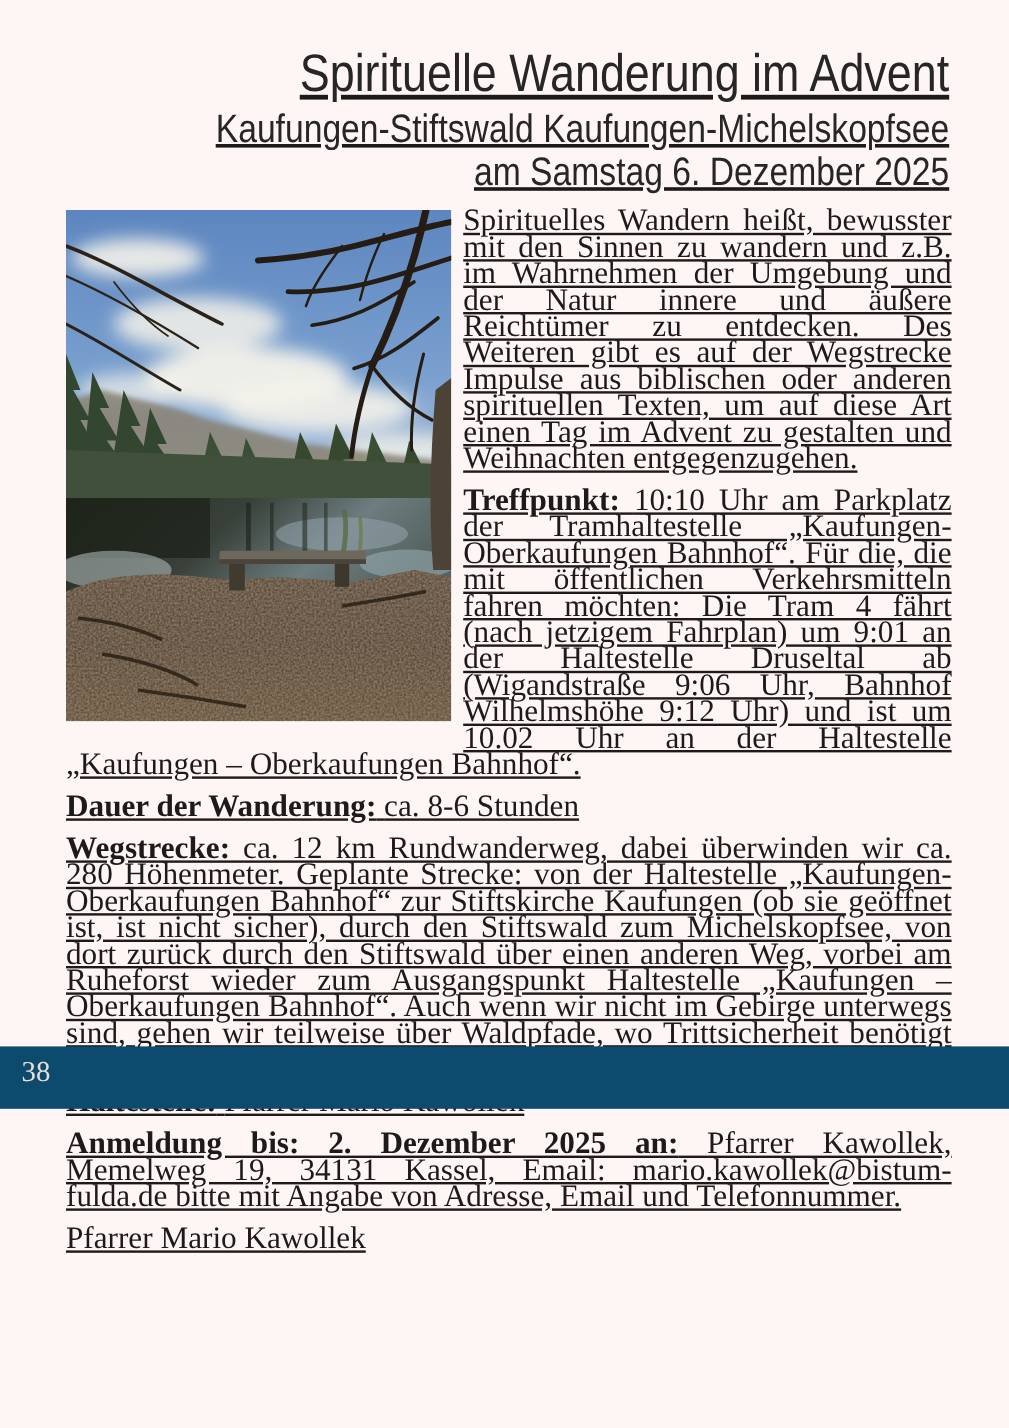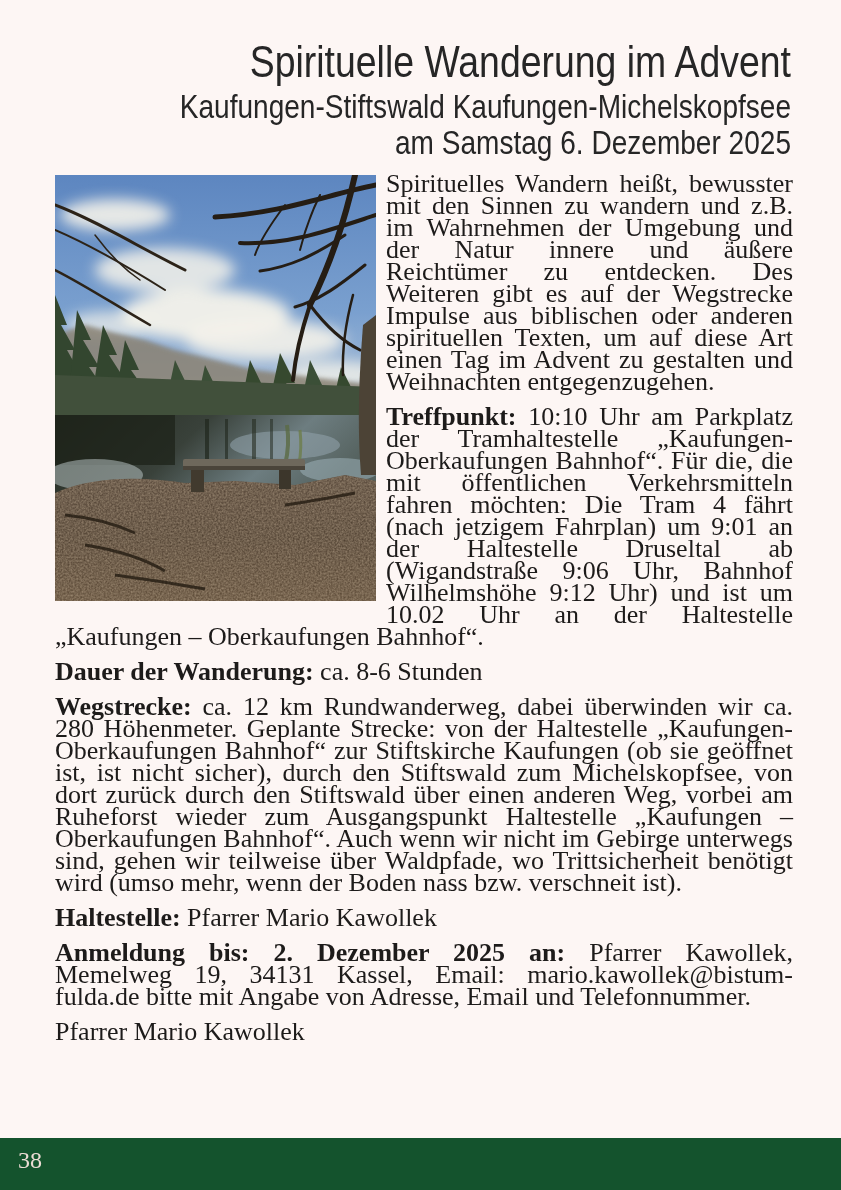--- a/index.html
+++ b/index.html
@@ -4,21 +4,21 @@
 <style>
   html,body{margin:0;padding:0;}
   body{
     width:841px;height:1190px;
     background:#fdf6f4;
     position:relative;
     overflow:hidden;
     font-family:"Liberation Serif", serif;
     color:#1d1b1a;
   }
-  .page{position:relative;width:841px;height:1190px;}
+  .page{position:relative;width:841px;height:924px;text-decoration:underline;}
   
   .titleblock{
     padding:40px 50px 10px 50px;
     text-align:right;
     font-family:"Liberation Sans", sans-serif;
     color:#262626;
     line-height:1.0;
   }
   .title-line1,.title-line2,.title-line3{
     transform:scaleX(0.85);
@@ -43,21 +43,21 @@
   }
   .photo-wrap svg{display:block;}
   p.para{margin:0 0 13px 0;}
   p.para b{font-weight:bold;}
   .clearleft{clear:left;}
   
   .footer{
     position:absolute;
     left:0;bottom:0;
     width:841px;height:52px;
-    background:#14532d;
+    background:#0c4a6e;
   }
   .footer .pagenum{
     position:absolute;
     left:18px;top:9px;
     font-family:"Liberation Serif", serif;
     font-size:24px;
     color:#ecdcd4;
   }
 </style>
 </head>

